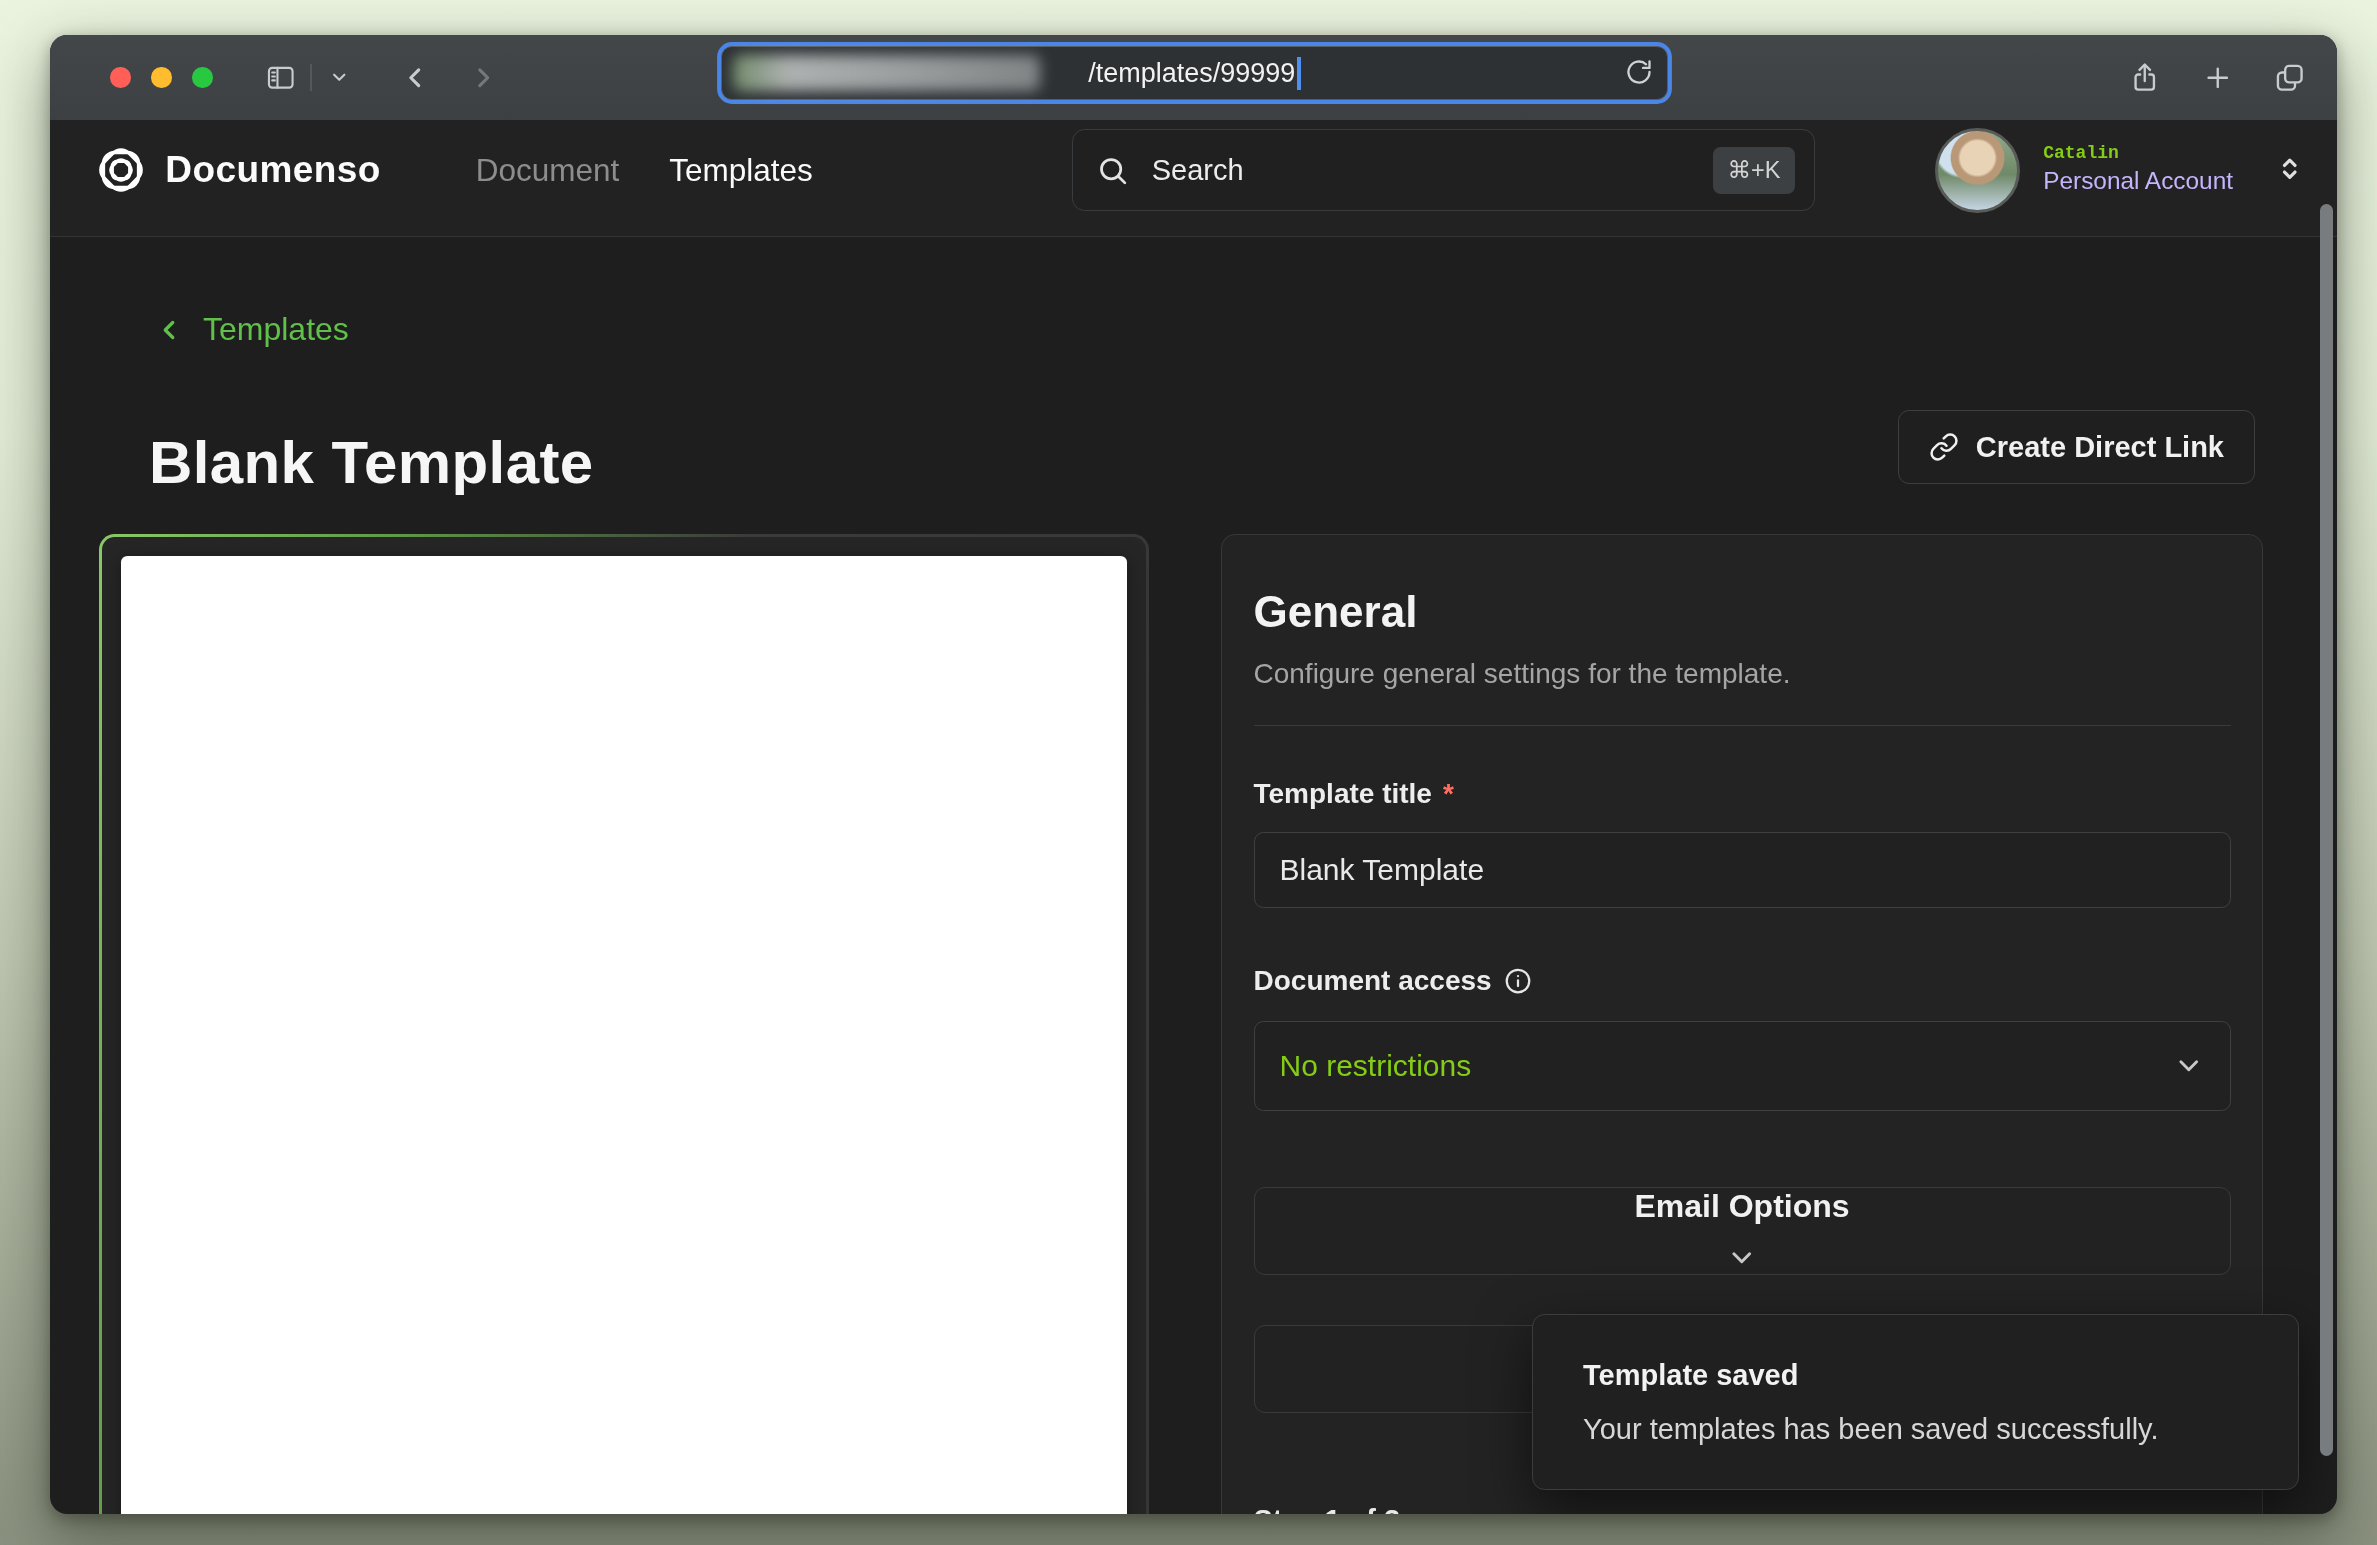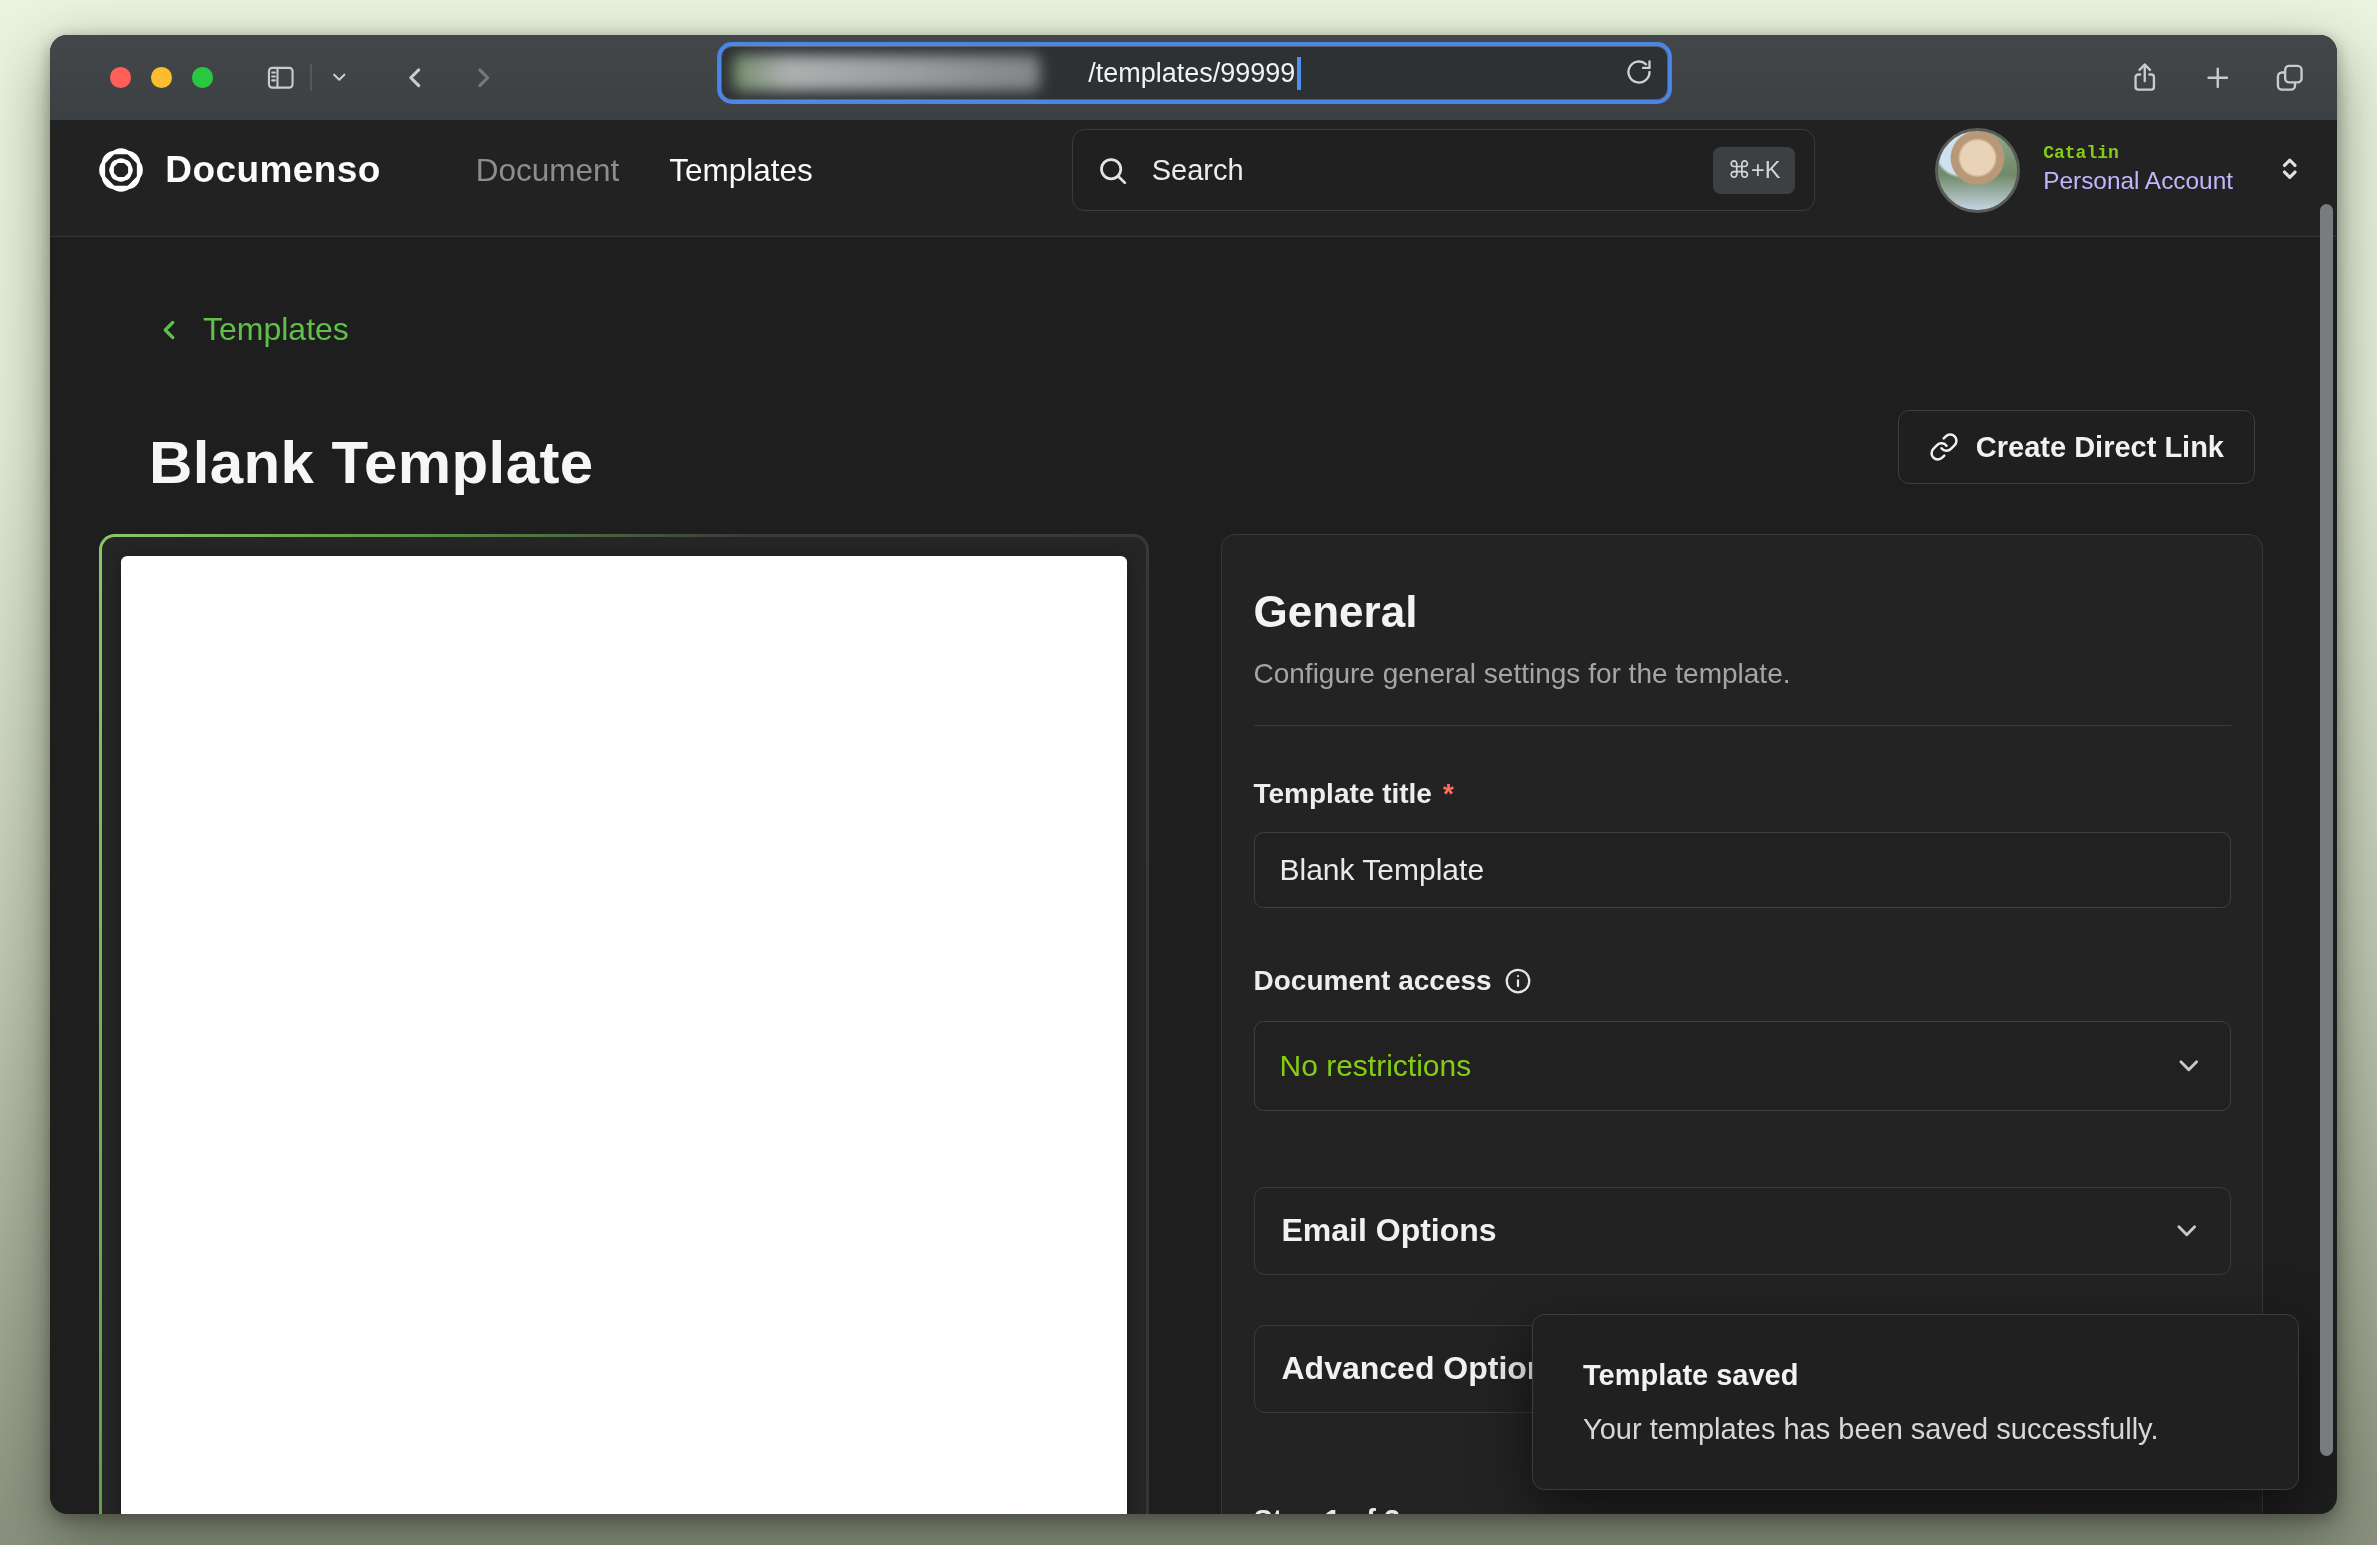--- a/index.html
+++ b/index.html
@@ -112,21 +112,21 @@
   .info-icon{color:#e6e6e6;display:flex;}
   .info-icon svg{width:30px;height:30px;}
   .select{
     margin-top:23.6px;width:100%;height:90px;background:#212121;border:1.6px solid #404040;border-radius:9.5px;
     display:flex;align-items:center;justify-content:space-between;padding:0 25px;box-sizing:border-box;cursor:pointer;
   }
   .select-value{font-size:30px;color:#84cc16;}
   .select svg,.acc-row svg{width:31.5px;height:31.5px;color:#c9c9c9;}
   .acc-row{
     width:100%;height:88px;background:#222222;border:1.6px solid #3a3a3a;border-radius:11px;
-    display:flex;align-items:center;justify-content:space-between;padding:0 27px;box-sizing:border-box;cursor:pointer;
+    display:flex;align-items:center;justify-content:space-between;padding:0 27px;box-sizing:border-box;cursor:pointer;flex-direction:column;
   }
   .acc-row.email{margin-top:28px;}
   .acc-row.advanced{margin-top:50px;}
   .acc-title{font-size:32px;font-weight:700;color:#f1f1f1;}
   .step-label{margin-top:91px;font-size:29px;font-weight:600;color:#e8e8e8;}
   
   .toast{
     position:absolute;left:1482px;top:1279px;width:767px;height:176px;background:#202020;
     border:1.6px solid #3d3d3d;border-radius:12.6px;box-shadow:0 19px 55px rgba(0,0,0,.55);
     padding:44px 0 0 50px;box-sizing:border-box;z-index:30;

